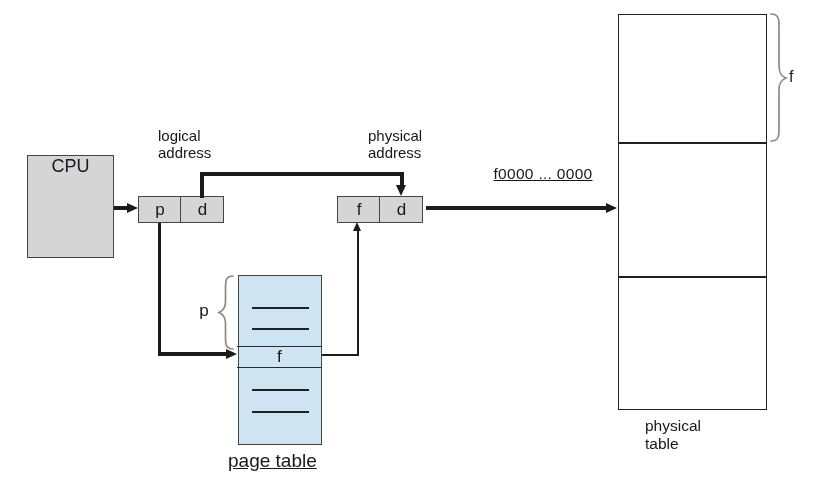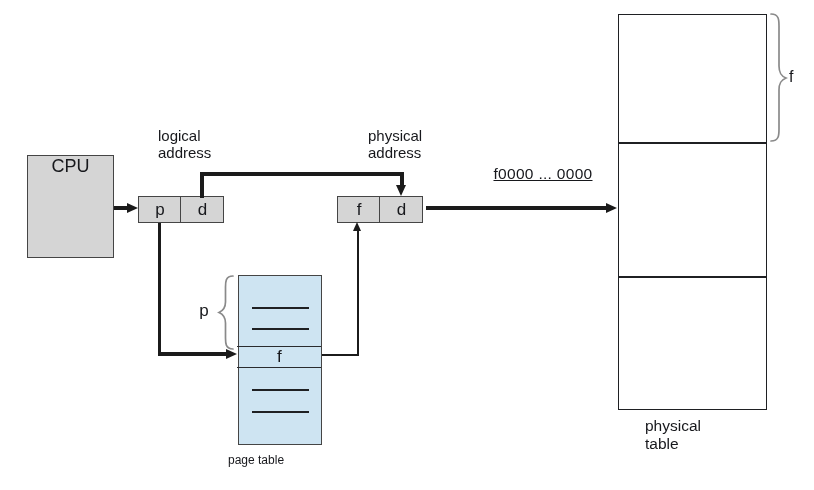--- a/index.html
+++ b/index.html
@@ -106,21 +106,21 @@
 
   <div class="abs ptable" style="left:238px;top:275px;width:84px;height:170px;">
     <div class="entryline" style="top:31px;"></div>
     <div class="entryline" style="top:52px;"></div>
     <div class="frow" style="top:70px;">
       <span>f</span>
     </div>
     <div class="entryline" style="top:113px;"></div>
     <div class="entryline" style="top:135px;"></div>
   </div>
-  <div class="abs lbl" style="left:228px;top:452px;width:104px;font-size:12px;">page table</div>
+  <div class="abs lbl" style="left:228px;top:452px;width:104px;font-size:19px;text-decoration:underline;">page table</div>
 
   <div class="abs addr" style="left:476px;top:165px;width:134px;text-decoration:underline;">f0000 ... 0000</div>
 
   <div class="abs mem" style="left:618px;top:14px;width:149px;height:396px;">
     <div class="divider" style="top:127px;"></div>
     <div class="divider" style="top:261px;"></div>
   </div>
   <div class="abs lbl" style="left:645px;top:417px;width:95px;font-size:15.5px;line-height:18px;"><span>physical</span><br><span>table</span></div>
 
   <svg class="abs" style="left:769px;top:12px;" width="19" height="131" viewBox="0 0 19 131">

